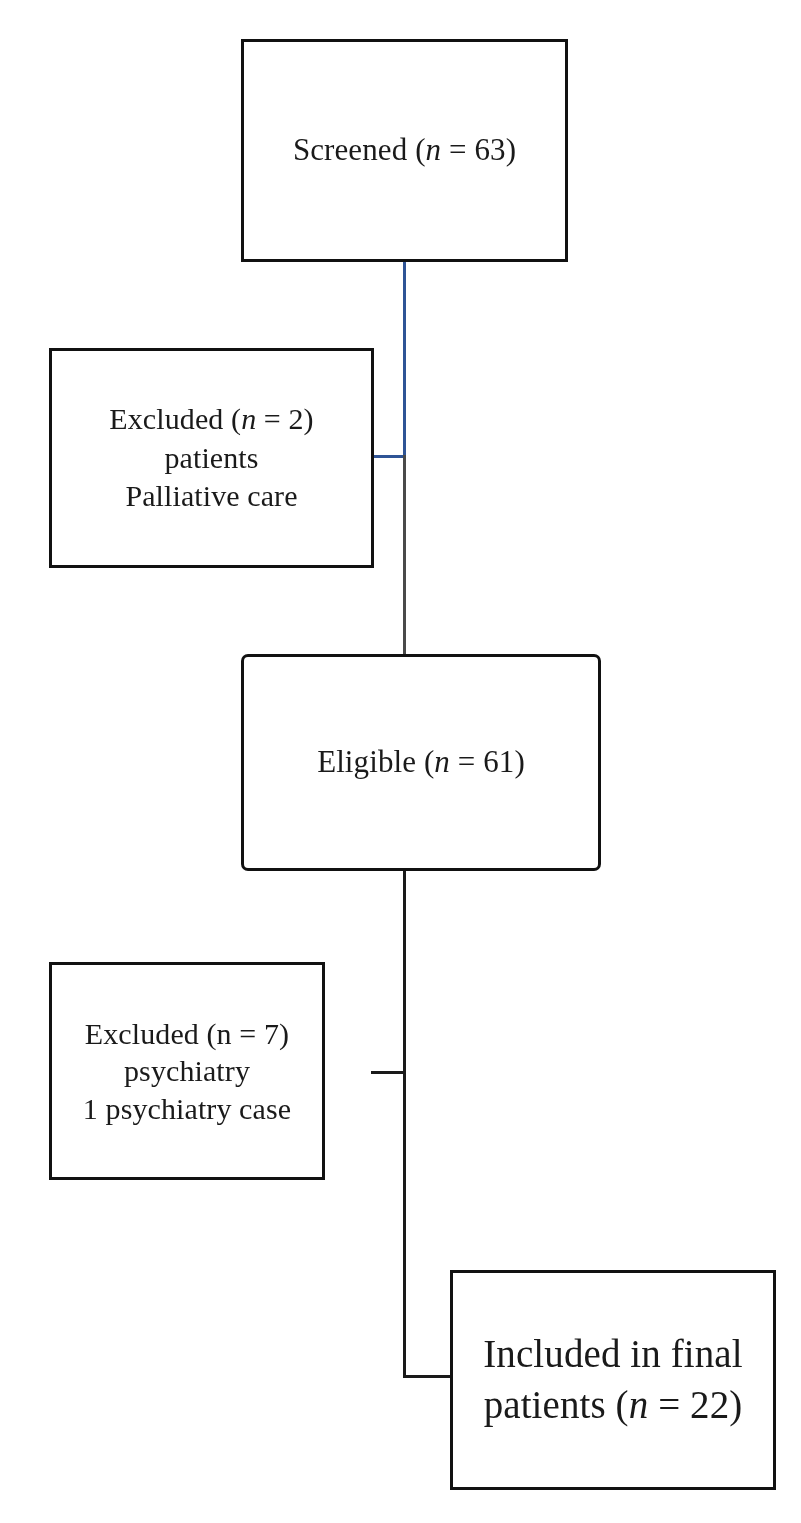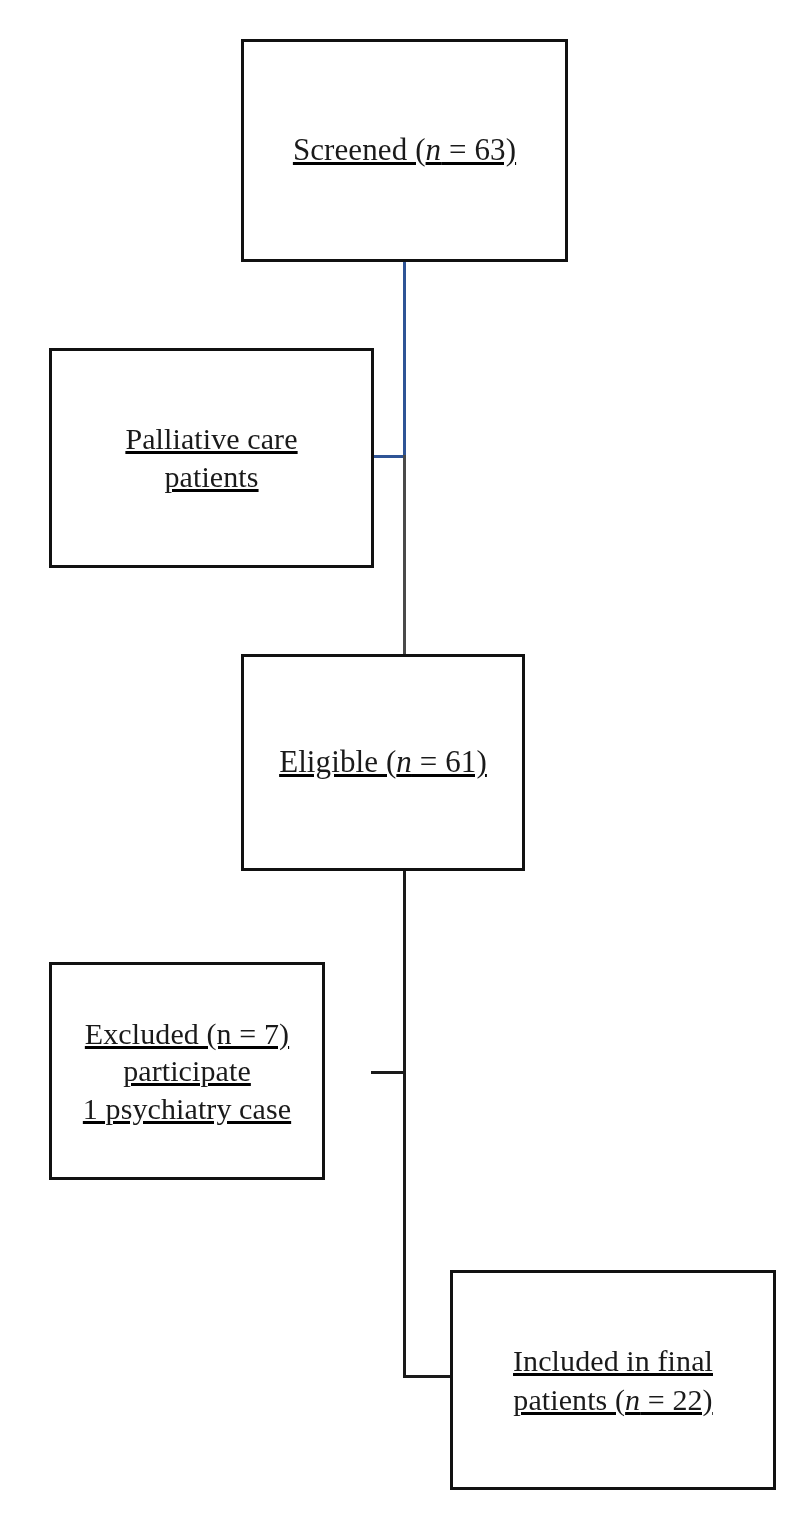--- a/index.html
+++ b/index.html
@@ -22,21 +22,20 @@
   .node {
     position: absolute;
     box-sizing: border-box;
     background: #ffffff;
     border: 3px solid #111111;
     display: flex;
     align-items: center;
     justify-content: center;
     text-align: center;
     z-index: 3;
-    text-decoration: underline;
   }
 
   .node-text {
     display: block;
     width: 100%;
     padding: 0 6px;
     color: #1a1a1a;
     font-size: 31px;
     line-height: 1.30;
     letter-spacing: 0.1px;
@@ -47,27 +46,27 @@
     display: block;
   }
 
   .it {
     font-style: italic;
   }
 
   
   #node-screened   { left: 241px; top: 39px;   width: 327px; height: 223px; }
   #node-excluded-1 { left: 49px;  top: 348px;  width: 325px; height: 220px; }
-  #node-eligible   { left: 241px; top: 654px;  width: 284px; height: 217px; }
+  #node-eligible   { left: 241px; top: 654px;  width: 360px; height: 217px; border-radius: 7px; }
   #node-excluded-2 { left: 49px;  top: 962px;  width: 276px; height: 218px; }
   #node-included   { left: 450px; top: 1270px; width: 326px; height: 220px; }
 
   #node-excluded-1 .node-text { font-size: 30px; line-height: 1.28; }
   #node-excluded-2 .node-text { font-size: 30px; line-height: 1.24; }
-  #node-included  .node-text  { font-size: 30px; line-height: 1.30; text-align: center; }
+  #node-included  .node-text  { font-size: 39px; line-height: 1.30; text-align: center; }
 
   
   .conn {
     position: absolute;
     z-index: 1;
   }
 
   .conn-v { width: 3px; }
   .conn-h { height: 3px; }
 
@@ -129,28 +128,28 @@
 
   <div class="conn conn-h" id="conn-branch-excluded-2"></div>
 
   <div class="conn conn-h" id="conn-elbow-included"></div>
 
   <div class="node" id="node-screened">
     <span class="node-text"><span class="node-line"><span>Screened (</span><span class="it">n</span><span> = 63)</span></span></span>
   </div>
 
   <div class="node" id="node-excluded-1">
-    <span class="node-text"><span class="node-line">Palliative care</span><span class="node-line">patients</span></span>
+    <span class="node-text"><span class="node-line"><span>Excluded (</span><span class="it">n</span><span> = 2)</span></span><span class="node-line">patients</span><span class="node-line">Palliative care</span></span>
   </div>
 
   <div class="node" id="node-eligible">
     <span class="node-text"><span class="node-line"><span>Eligible (</span><span class="it">n</span><span> = 61)</span></span></span>
   </div>
 
   <div class="node" id="node-excluded-2">
-    <span class="node-text"><span class="node-line">Excluded (n = 7)</span><span class="node-line">participate</span><span class="node-line">1 psychiatry case</span></span>
+    <span class="node-text"><span class="node-line">Excluded (n = 7)</span><span class="node-line">psychiatry</span><span class="node-line">1 psychiatry case</span></span>
   </div>
 
   <div class="node" id="node-included">
     <span class="node-text"><span class="node-line">Included in final</span><span class="node-line"><span>patients (</span><span class="it">n</span><span> = 22)</span></span></span>
   </div>
 
 </div>
 
 </body></html>

